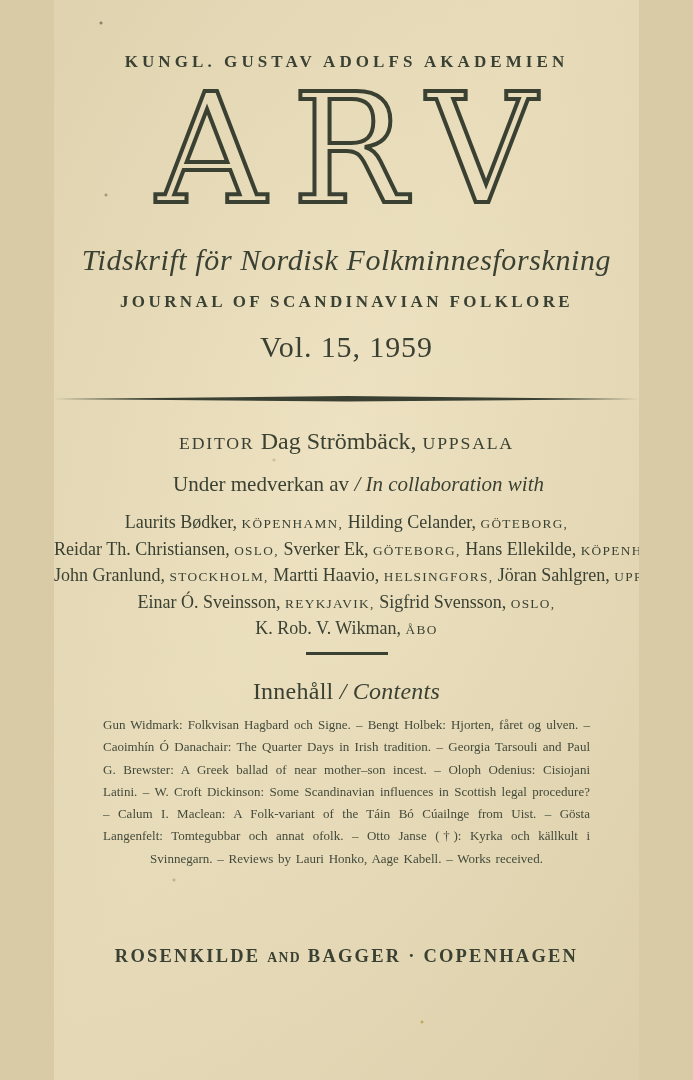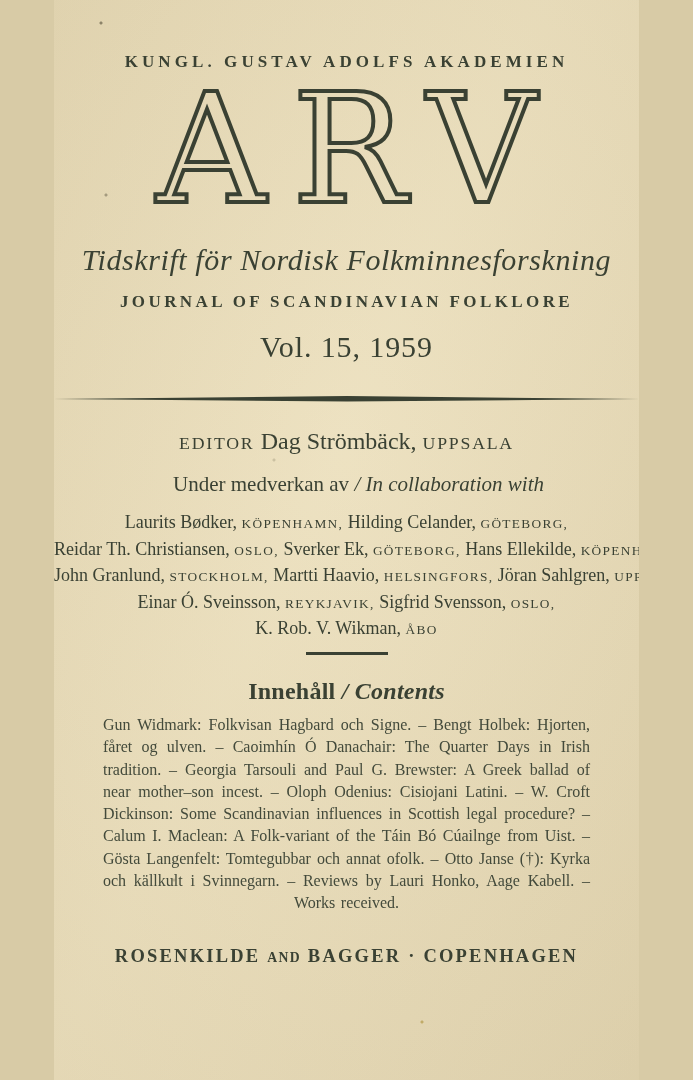--- a/index.html
+++ b/index.html
@@ -46,24 +46,24 @@
   .subtitle-sv{top:243px;font-size:30px;font-style:italic;letter-spacing:.02em;color:var(--ink);}
   .subtitle-en{top:292px;font-size:17px;font-weight:700;letter-spacing:.2em;}
   .volume{top:330px;font-size:30px;letter-spacing:.03em;}
   .swelled-rule-wrap{top:395px;}
   .editor-line{top:428px;font-size:24px;}
   .collab-line{top:472px;font-size:21px;padding-left:24px;}
   .collaborators{top:510px;font-size:18px;line-height:25.5px;}
   .collaborators .row{white-space:nowrap;}
   .short-rule{top:652px;}
   .short-rule .bar{width:82px;height:2.5px;background:var(--ink);margin:0 auto;}
-  .contents-heading{top:678px;font-size:24px;font-weight:700;letter-spacing:.01em;}
+  .contents-heading{top:678px;font-size:24px;font-weight:400;letter-spacing:.01em;}
   .contents-body{
     top:714px;left:49px;right:49px;
-    font-size:16px;line-height:22.3px;
+    font-size:13px;line-height:22.3px;
     text-align:justify;text-align-last:center;
     word-spacing:1.5px;
     color:var(--ink-soft);
   }
   .imprint1{top:918px;font-size:18.5px;font-weight:600;letter-spacing:.12em;}
   .imprint2{top:946px;font-size:18.5px;font-weight:600;letter-spacing:.12em;}
   .sc{font-size:.74em;letter-spacing:.1em;}
   .i{font-style:italic;}
   svg{display:block;margin:0 auto;}
 </style>

